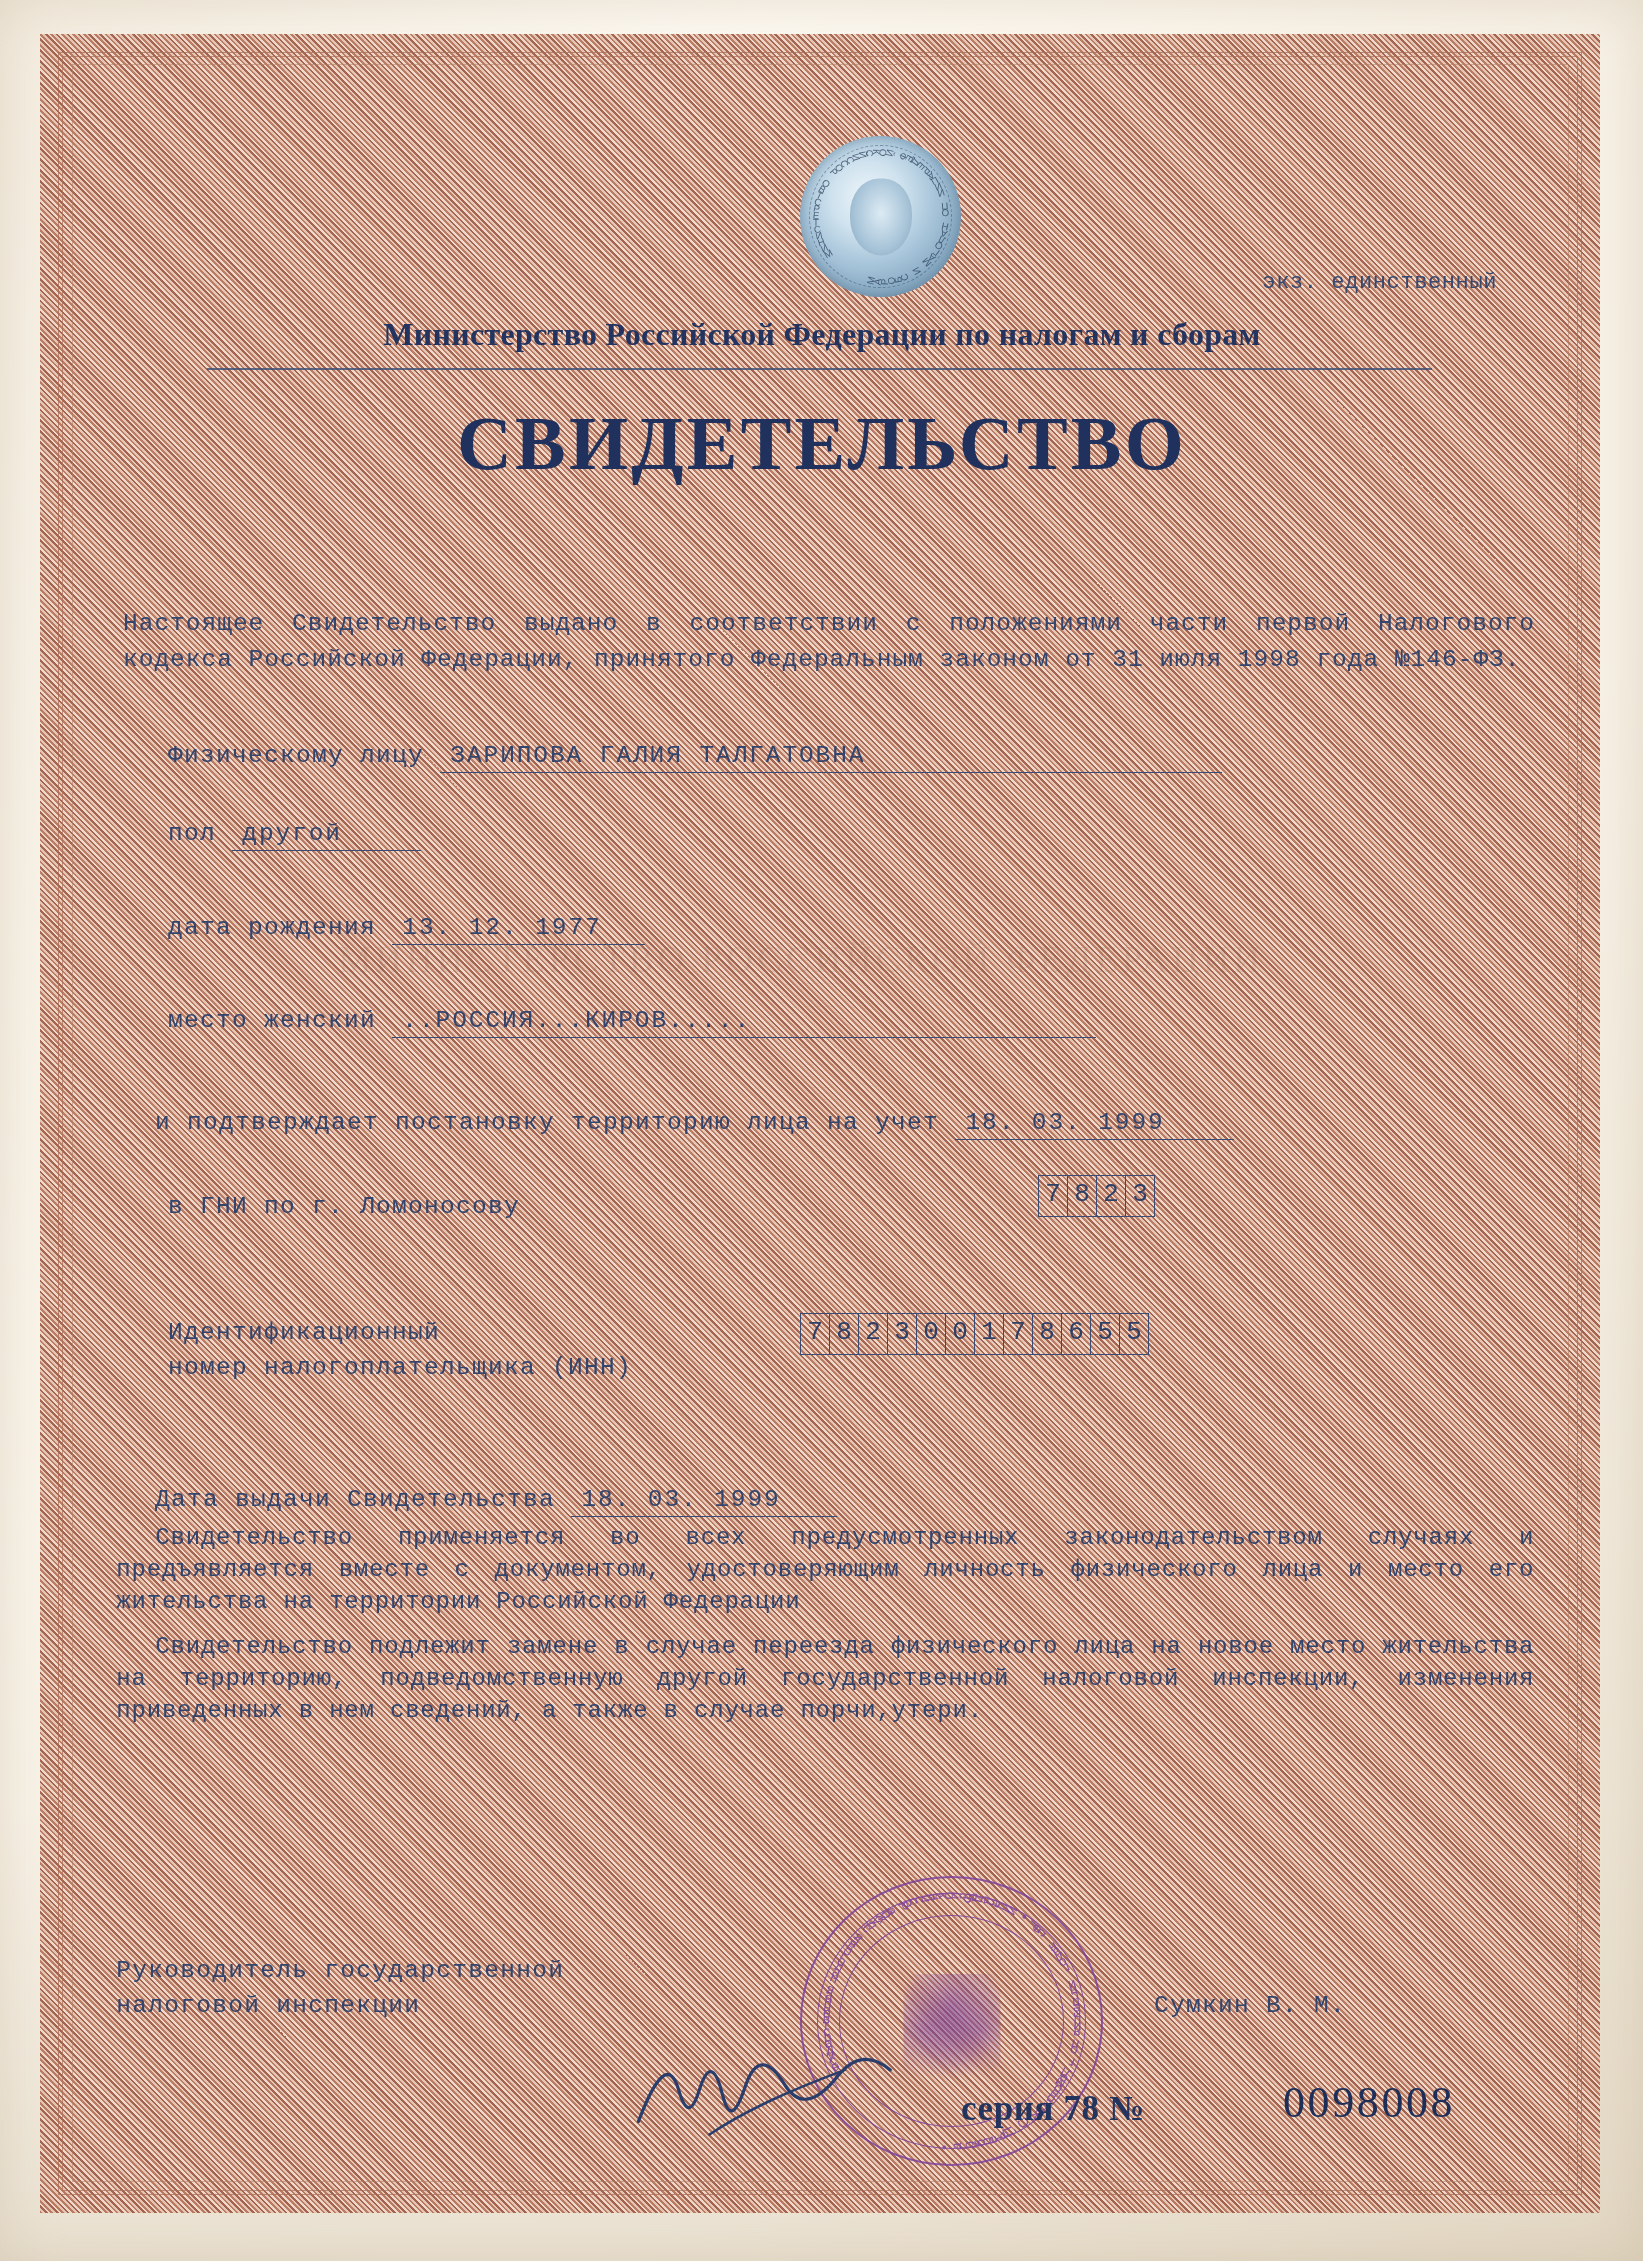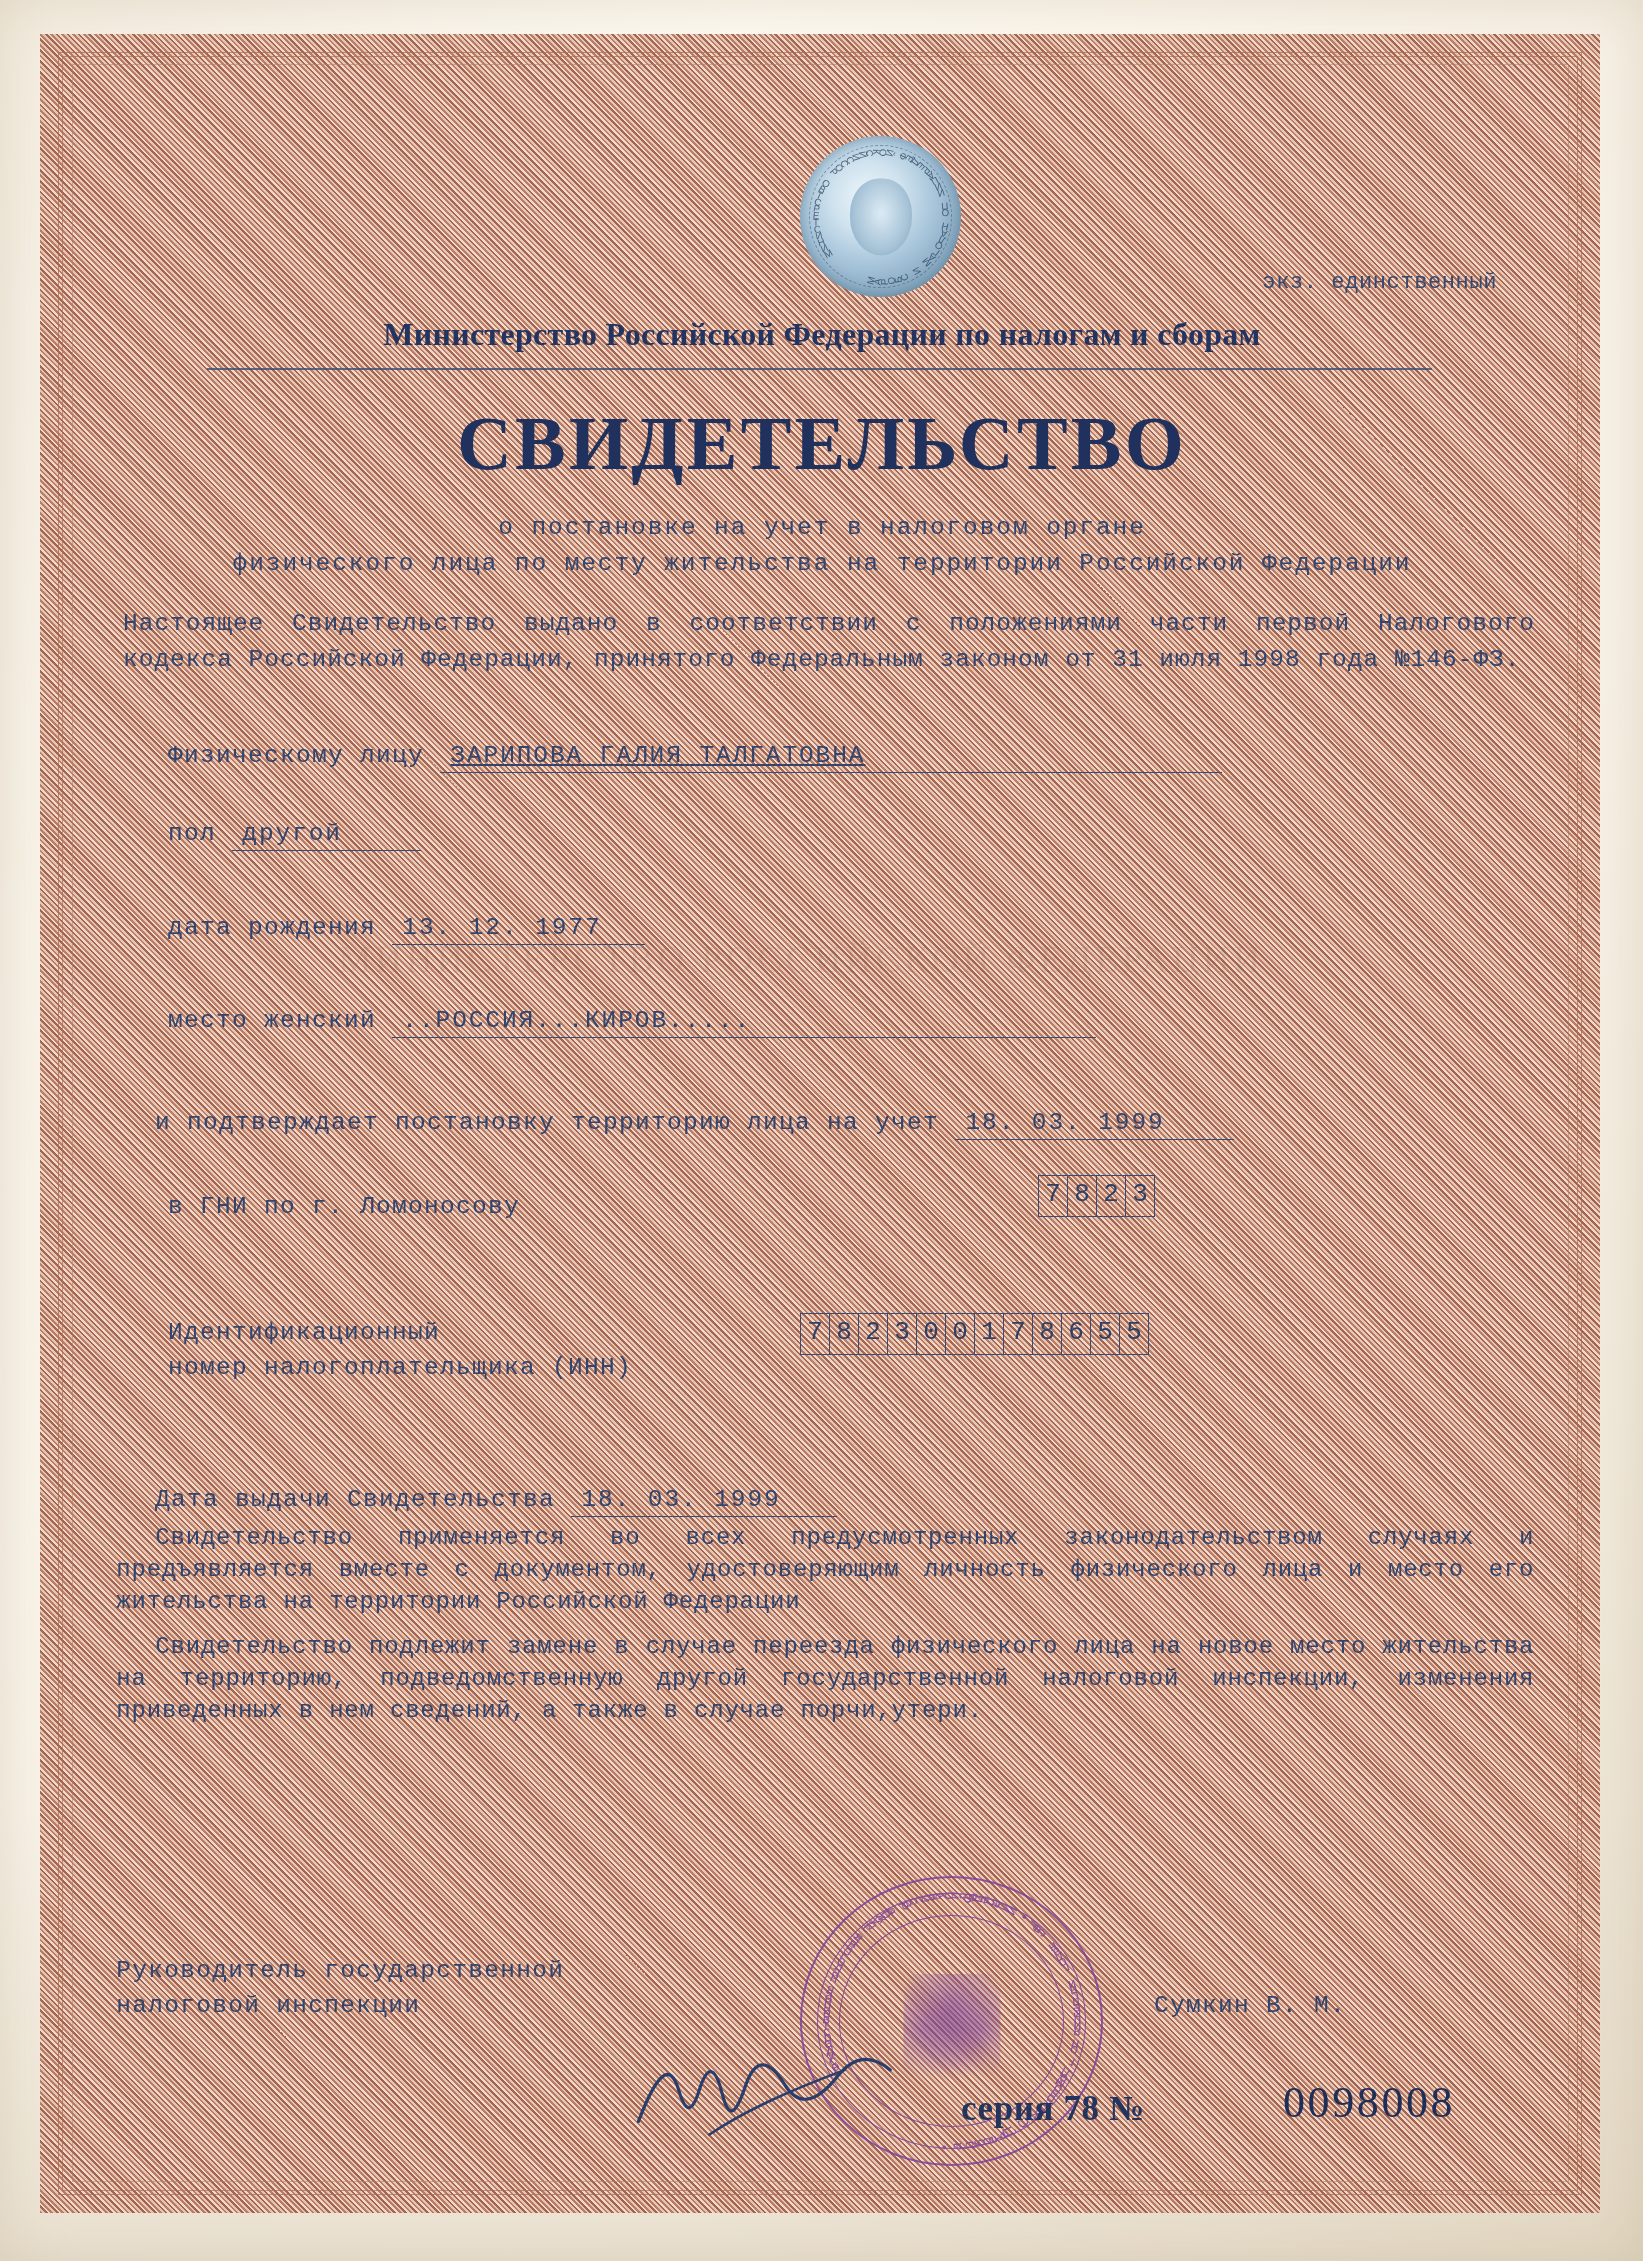--- a/index.html
+++ b/index.html
@@ -480,30 +480,26 @@
         </div>
     </div>
 
     <div class="copy-note">экз. единственный</div>
 
     <div class="ministry">Министерство Российской Федерации по налогам и сборам</div>
     <div class="ministry-rule"></div>
 
     <div class="title">СВИДЕТЕЛЬСТВО</div>
 
-    <div class="subtitle">
-      <div>о постановке на учет в налоговом органе</div>
-      <div>физического лица по месту жительства на территории Российской Федерации</div>
-    </div>
 
     <div class="intro">Настоящее Свидетельство выдано в соответствии с положениями части первой Налогового кодекса Российской Федерации, принятого Федеральным законом от 31 июля 1998 года №146-ФЗ.</div>
 
     <div class="field-row" style="top:645px;">
       <span class="f-label">Физическому лицу</span>
-      <span class="f-value" style="min-width:761px;text-decoration:underline;">ЗАРИПОВА ГАЛИЯ ТАЛГАТОВНА</span>
+      <span class="f-value" style="min-width:761px;">ЗАРИПОВА ГАЛИЯ ТАЛГАТОВНА</span>
     </div>
 
     <div class="field-row" style="top:723px;">
       <span class="f-label">пол</span>
       <span class="f-value" style="min-width:168px;">другой</span>
     </div>
 
     <div class="field-row" style="top:817px;">
       <span class="f-label">дата рождения</span>
       <span class="f-value" style="min-width:232px;">13. 12. 1977</span>

